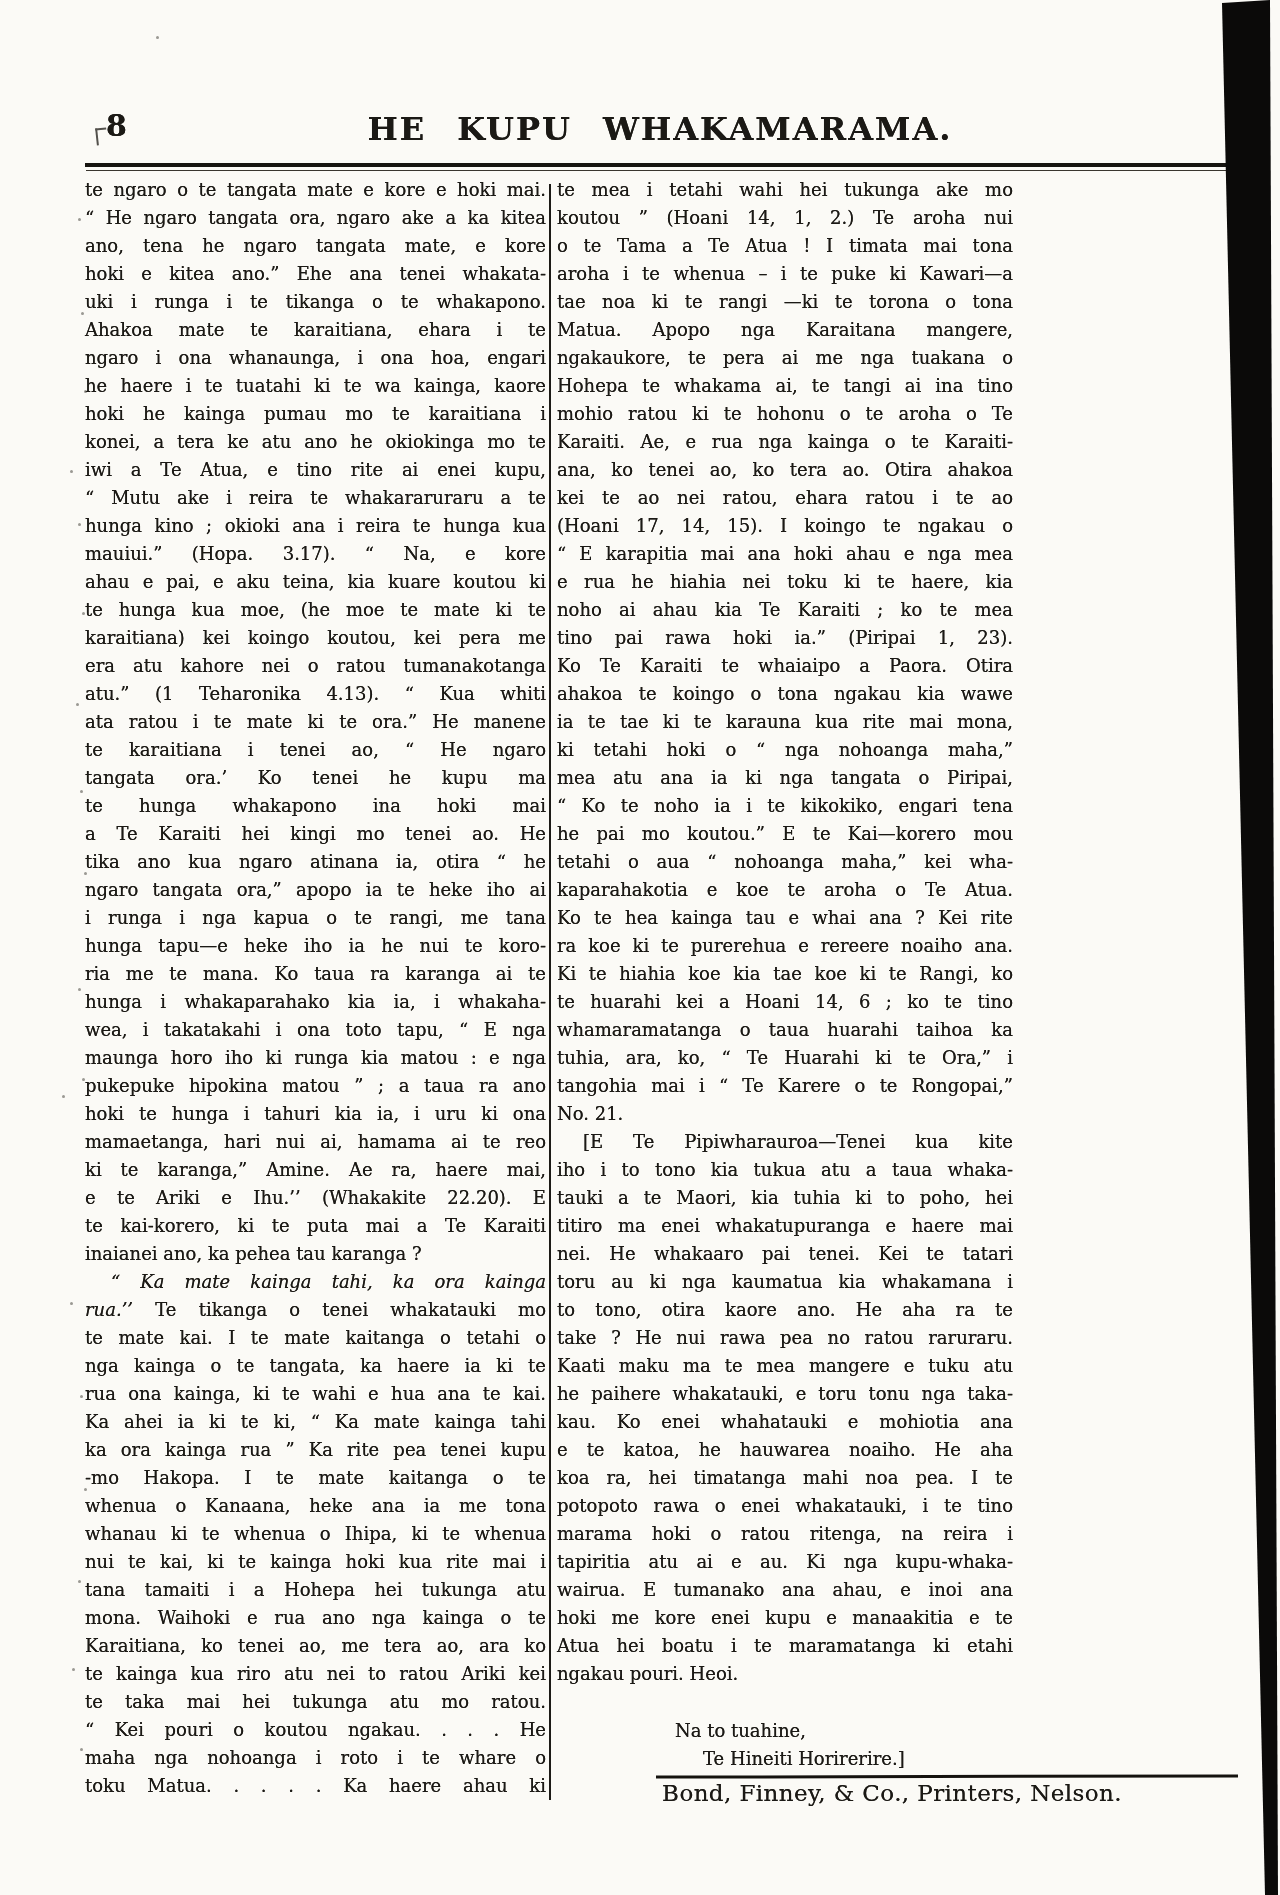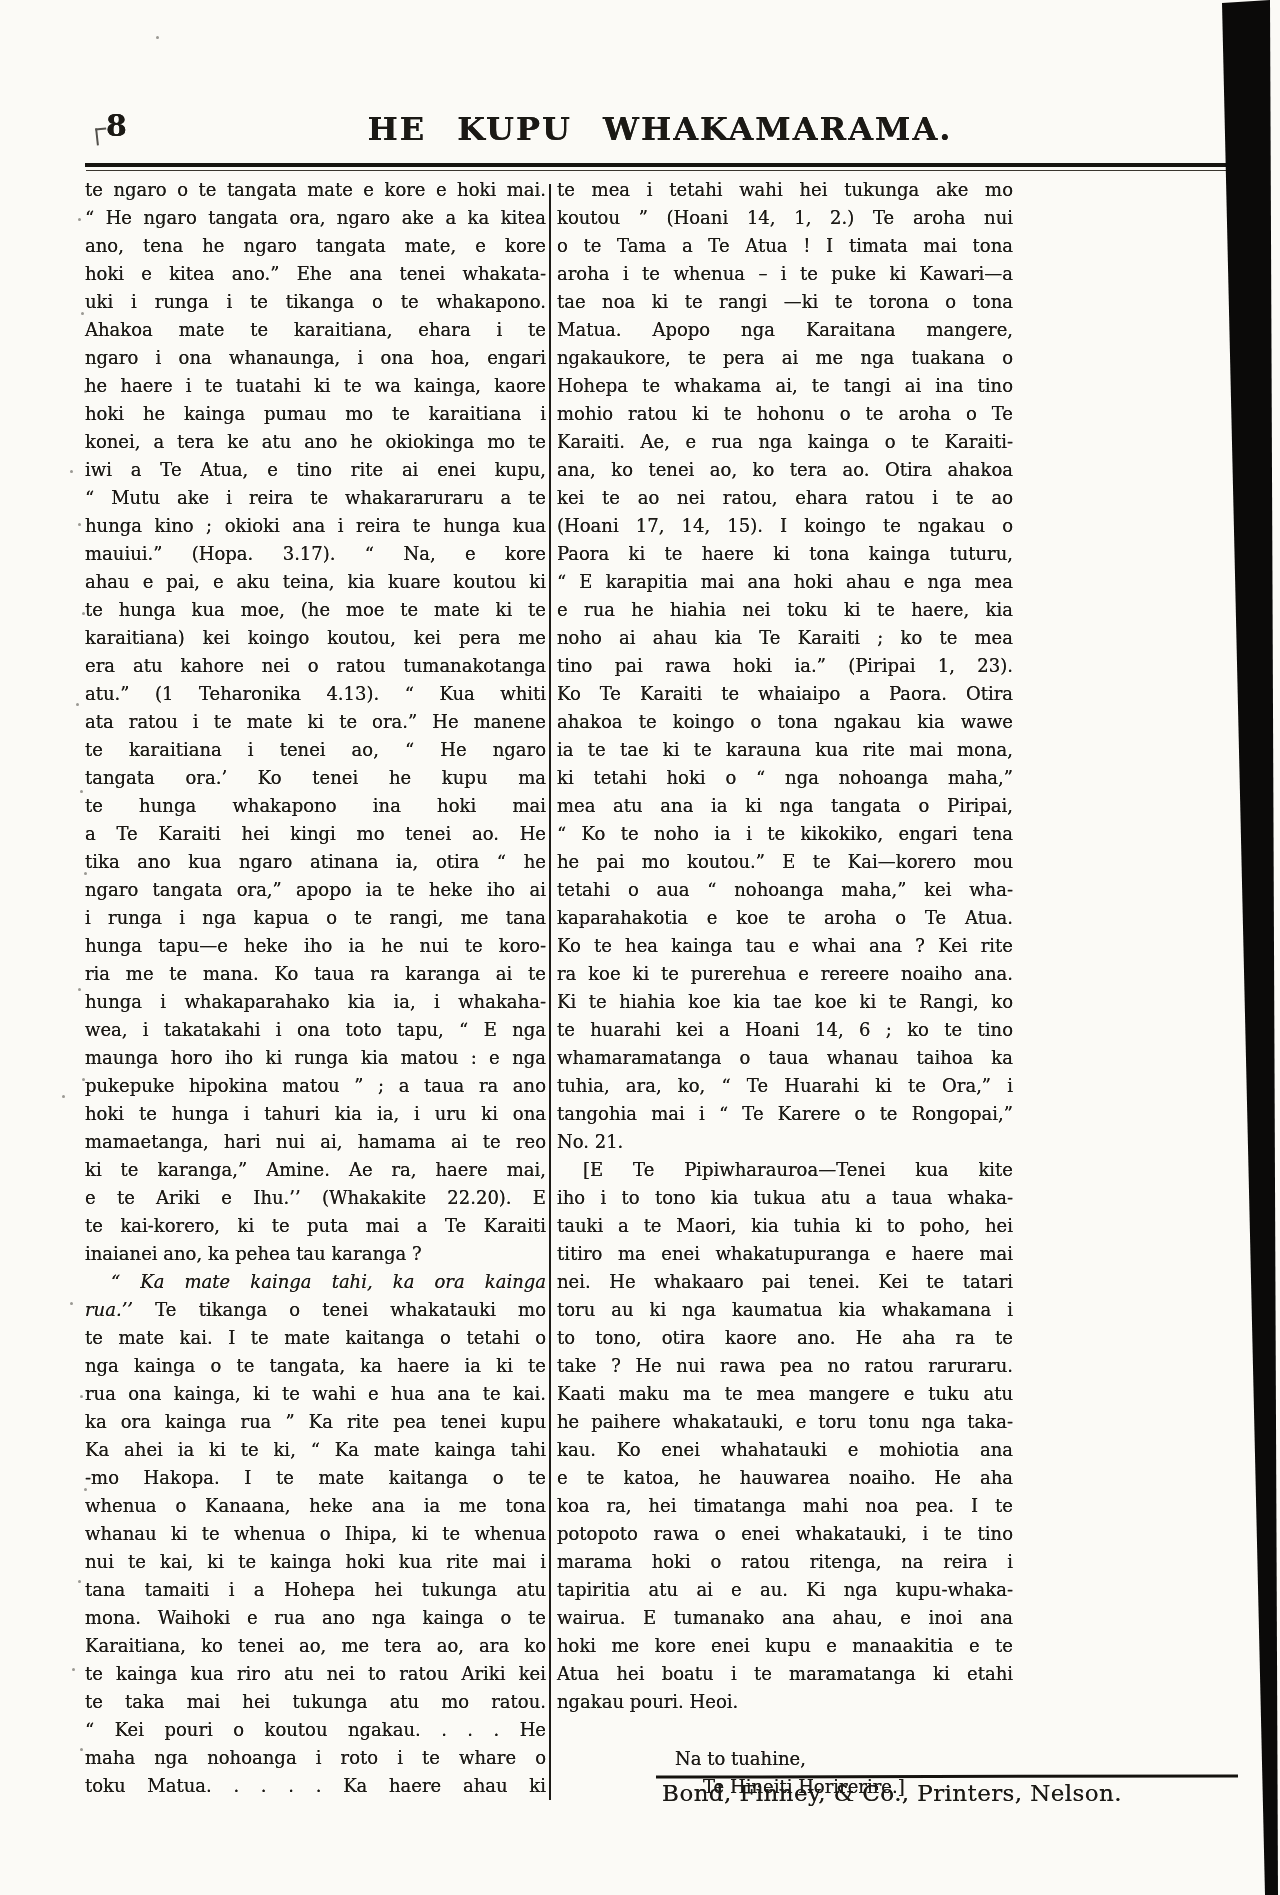--- a/index.html
+++ b/index.html
@@ -90,22 +90,22 @@
         <div class="tl">e te Ariki e Ihu.’’ (Whakakite 22.20). E</div>
         <div class="tl">te kai-korero, ki te puta mai a Te Karaiti</div>
         <div class="tl noj">inaianei ano, ka pehea tau karanga ?</div>
       </div>
       <div class="block">
         <div class="tl ind"><span class="it">“ Ka mate kainga tahi, ka ora kainga</span></div>
         <div class="tl"><span class="it">rua.’’</span> Te tikanga o tenei whakatauki mo</div>
         <div class="tl">te mate kai. I te mate kaitanga o tetahi o</div>
         <div class="tl">nga kainga o te tangata, ka haere ia ki te</div>
         <div class="tl">rua ona kainga, ki te wahi e hua ana te kai.</div>
+        <div class="tl">Ka ahei ia ki te ki, “ Ka mate kainga tahi</div>
         <div class="tl">ka ora kainga rua ” Ka rite pea tenei kupu</div>
-        <div class="tl">Ka ahei ia ki te ki, “ Ka mate kainga tahi</div>
         <div class="tl">-mo Hakopa. I te mate kaitanga o te</div>
         <div class="tl">whenua o Kanaana, heke ana ia me tona</div>
         <div class="tl">whanau ki te whenua o Ihipa, ki te whenua</div>
         <div class="tl">nui te kai, ki te kainga hoki kua rite mai i</div>
         <div class="tl">tana tamaiti i a Hohepa hei tukunga atu</div>
         <div class="tl">mona. Waihoki e rua ano nga kainga o te</div>
         <div class="tl">Karaitiana, ko tenei ao, me tera ao, ara ko</div>
         <div class="tl">te kainga kua riro atu nei to ratou Ariki kei</div>
         <div class="tl">te taka mai hei tukunga atu mo ratou.</div>
         <div class="tl">“ Kei pouri o koutou ngakau. . . . He</div>
@@ -122,39 +122,38 @@
         <div class="tl">aroha i te whenua – i te puke ki Kawari—a</div>
         <div class="tl">tae noa ki te rangi —ki te torona o tona</div>
         <div class="tl">Matua. Apopo nga Karaitana mangere,</div>
         <div class="tl">ngakaukore, te pera ai me nga tuakana o</div>
         <div class="tl">Hohepa te whakama ai, te tangi ai ina tino</div>
         <div class="tl">mohio ratou ki te hohonu o te aroha o Te</div>
         <div class="tl">Karaiti. Ae, e rua nga kainga o te Karaiti-</div>
         <div class="tl">ana, ko tenei ao, ko tera ao. Otira ahakoa</div>
         <div class="tl">kei te ao nei ratou, ehara ratou i te ao</div>
         <div class="tl">(Hoani 17, 14, 15). I koingo te ngakau o</div>
-        <div class="tl">Paora ki te haere ki tona kainga tuturu,</div>
         <div class="tl">“ E karapitia mai ana hoki ahau e nga mea</div>
         <div class="tl">e rua he hiahia nei toku ki te haere, kia</div>
         <div class="tl">noho ai ahau kia Te Karaiti ; ko te mea</div>
         <div class="tl">tino pai rawa hoki ia.” (Piripai 1, 23).</div>
         <div class="tl">Ko Te Karaiti te whaiaipo a Paora. Otira</div>
         <div class="tl">ahakoa te koingo o tona ngakau kia wawe</div>
         <div class="tl">ia te tae ki te karauna kua rite mai mona,</div>
         <div class="tl">ki tetahi hoki o “ nga nohoanga maha,”</div>
         <div class="tl">mea atu ana ia ki nga tangata o Piripai,</div>
         <div class="tl">“ Ko te noho ia i te kikokiko, engari tena</div>
         <div class="tl">he pai mo koutou.” E te Kai—korero mou</div>
         <div class="tl">tetahi o aua “ nohoanga maha,” kei wha-</div>
         <div class="tl">kaparahakotia e koe te aroha o Te Atua.</div>
         <div class="tl">Ko te hea kainga tau e whai ana ? Kei rite</div>
         <div class="tl">ra koe ki te purerehua e rereere noaiho ana.</div>
         <div class="tl">Ki te hiahia koe kia tae koe ki te Rangi, ko</div>
         <div class="tl">te huarahi kei a Hoani 14, 6 ; ko te tino</div>
-        <div class="tl">whamaramatanga o taua whanau taihoa ka</div>
+        <div class="tl">whamaramatanga o taua huarahi taihoa ka</div>
         <div class="tl">tuhia, ara, ko, “ Te Huarahi ki te Ora,” i</div>
         <div class="tl">tangohia mai i “ Te Karere o te Rongopai,”</div>
         <div class="tl noj">No. 21.</div>
       </div>
       <div class="block">
         <div class="tl ind">[E Te Pipiwharauroa—Tenei kua kite</div>
         <div class="tl">iho i to tono kia tukua atu a taua whaka-</div>
         <div class="tl">tauki a te Maori, kia tuhia ki to poho, hei</div>
         <div class="tl">titiro ma enei whakatupuranga e haere mai</div>
         <div class="tl">nei. He whakaaro pai tenei. Kei te tatari</div>

